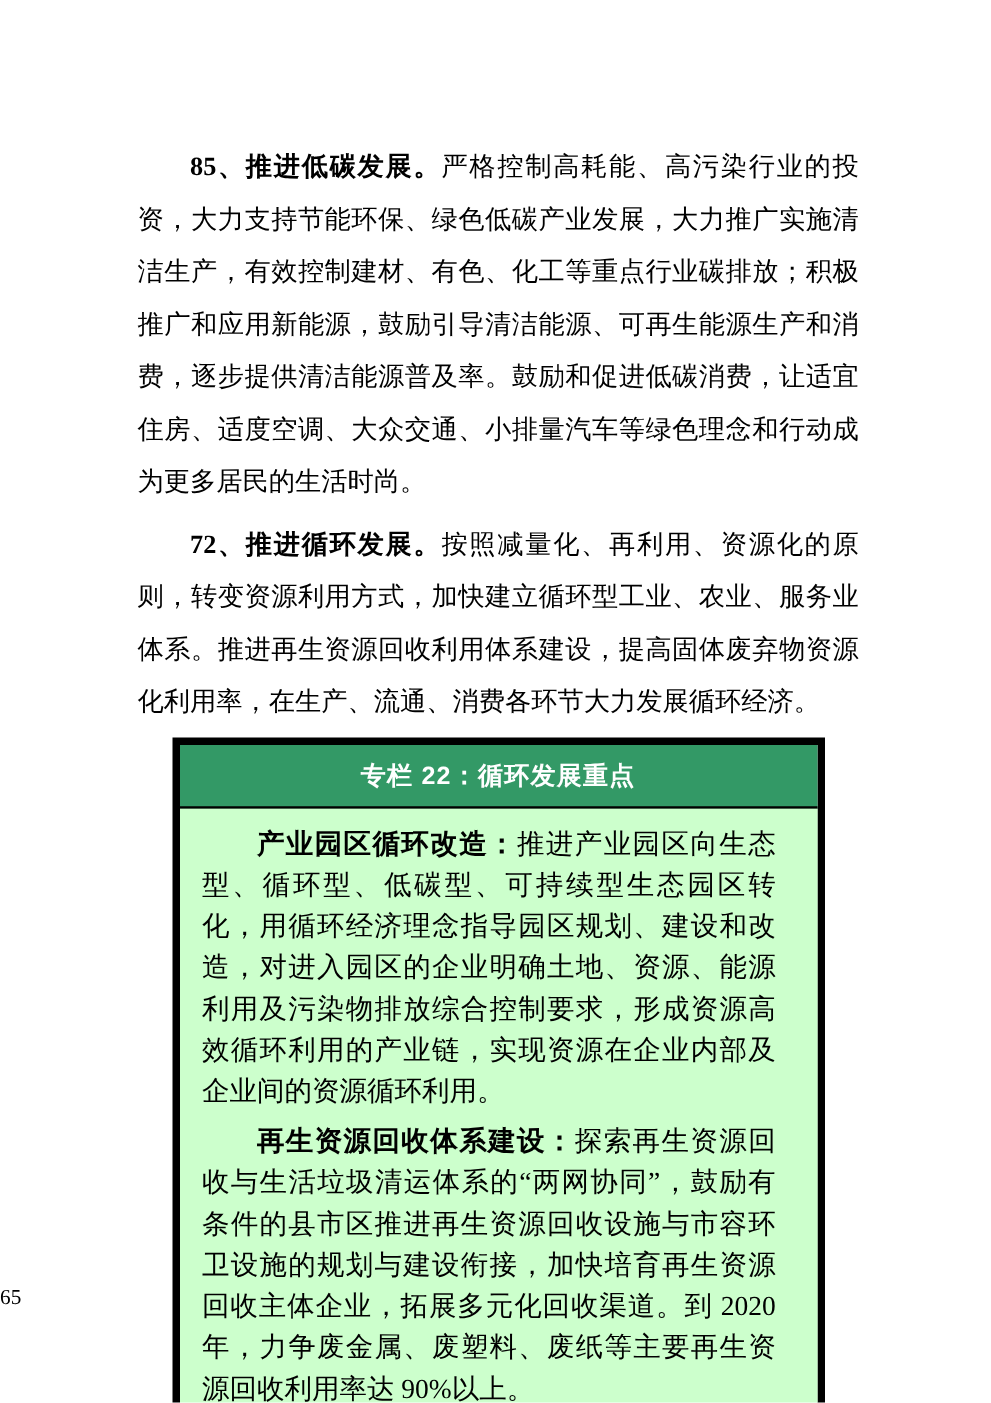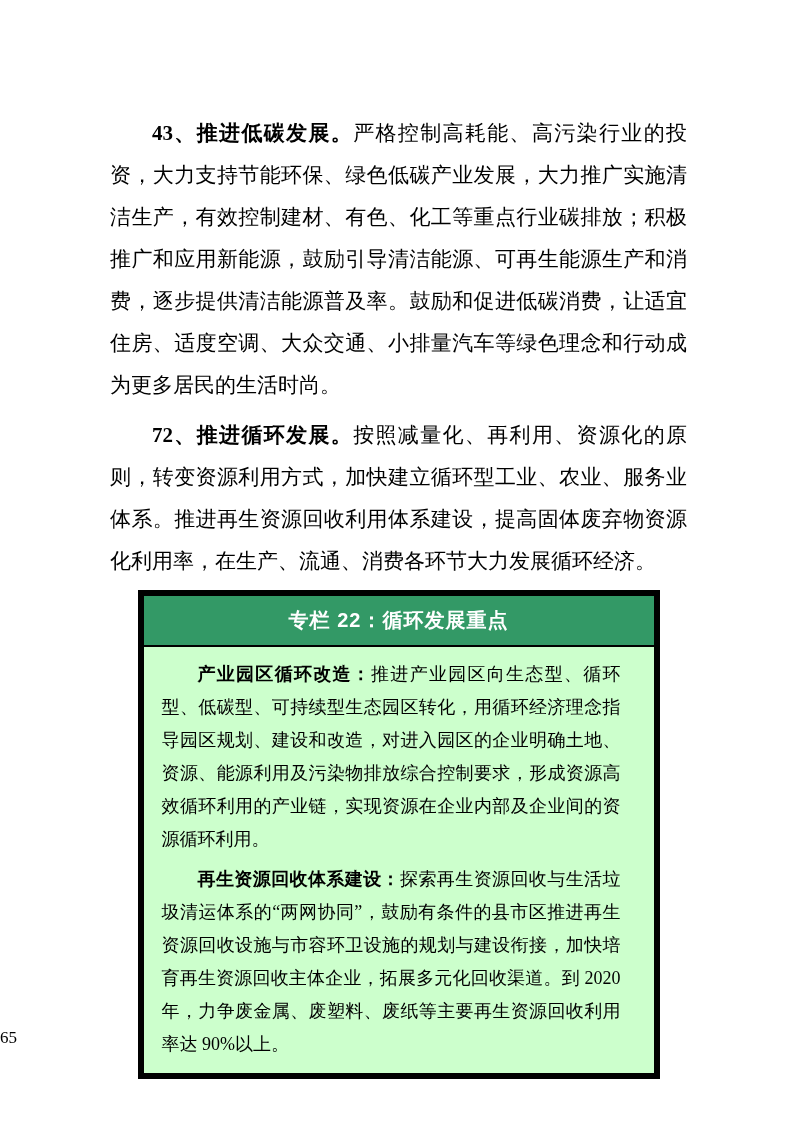--- a/index.html
+++ b/index.html
@@ -45,21 +45,21 @@
     padding: 11px 0 11px 0;
     border-bottom: 2px solid #000000;
     font-family: "Liberation Sans", "DejaVu Sans", sans-serif;
     letter-spacing: 1px;
   }
   .callout-body {
     background: #ccffcc;
     padding: 11px 18px 12px 18px;
   }
   .callout-body p {
-    font-size: 18px;
+    font-size: 22px;
     line-height: 33px;
     text-align: justify;
     text-indent: 2em;
     margin: 0 15px 7px 0;
   }
   .callout-body p:last-child { margin-bottom: 0; }
   .callout-lead {
     font-weight: bold;
     font-family: "Liberation Sans", "DejaVu Sans", sans-serif;
   }
@@ -72,21 +72,21 @@
     font-size: 17px;
     font-family: "Liberation Serif", "DejaVu Serif", serif;
   }
 </style>
 </head>
 <body>
 
 <div class="page">
   <div class="content">
 
-    <p class="para"><span class="para-lead">43、推进低碳发展。</span><span>严格控制高耗能、高污染行业的投资，大力支持节能环保、绿色低碳产业发展，大力推广实施清洁生产，有效控制建材、有色、化工等重点行业碳排放；积极推广和应用新能源，鼓励引导清洁能源、可再生能源生产和消费，逐步提供清洁能源普及率。鼓励和促进低碳消费，让适宜住房、适度空调、大众交通、小排量汽车等绿色理念和行动成为更多居民的生活时尚。</span></p>
+    <p class="para"><span class="para-lead">85、推进低碳发展。</span><span>严格控制高耗能、高污染行业的投资，大力支持节能环保、绿色低碳产业发展，大力推广实施清洁生产，有效控制建材、有色、化工等重点行业碳排放；积极推广和应用新能源，鼓励引导清洁能源、可再生能源生产和消费，逐步提供清洁能源普及率。鼓励和促进低碳消费，让适宜住房、适度空调、大众交通、小排量汽车等绿色理念和行动成为更多居民的生活时尚。</span></p>
 
     <p class="para"><span class="para-lead">72、推进循环发展。</span><span>按照减量化、再利用、资源化的原则，转变资源利用方式，加快建立循环型工业、农业、服务业体系。推进再生资源回收利用体系建设，提高固体废弃物资源化利用率，在生产、流通、消费各环节大力发展循环经济。</span></p>
 
     <div class="callout" style="border-color: rgb(0, 0, 0);">
       <div class="callout-header" style="background: rgb(51, 153, 102); border-bottom-color: rgb(0, 0, 0);">专栏 22：循环发展重点</div>
       <div class="callout-body" style="background: rgb(204, 255, 204);">
         <p><span class="callout-lead">产业园区循环改造：</span><span>推进产业园区向生态型、循环型、低碳型、可持续型生态园区转化，用循环经济理念指导园区规划、建设和改造，对进入园区的企业明确土地、资源、能源利用及污染物排放综合控制要求，形成资源高效循环利用的产业链，实现资源在企业内部及企业间的资源循环利用。</span></p>
         <p><span class="callout-lead">再生资源回收体系建设：</span><span>探索再生资源回收与生活垃圾清运体系的“两网协同”，鼓励有条件的县市区推进再生资源回收设施与市容环卫设施的规划与建设衔接，加快培育再生资源回收主体企业，拓展多元化回收渠道。到 2020 年，力争废金属、废塑料、废纸等主要再生资源回收利用率达 90%以上。</span></p>
       </div>
     </div>

